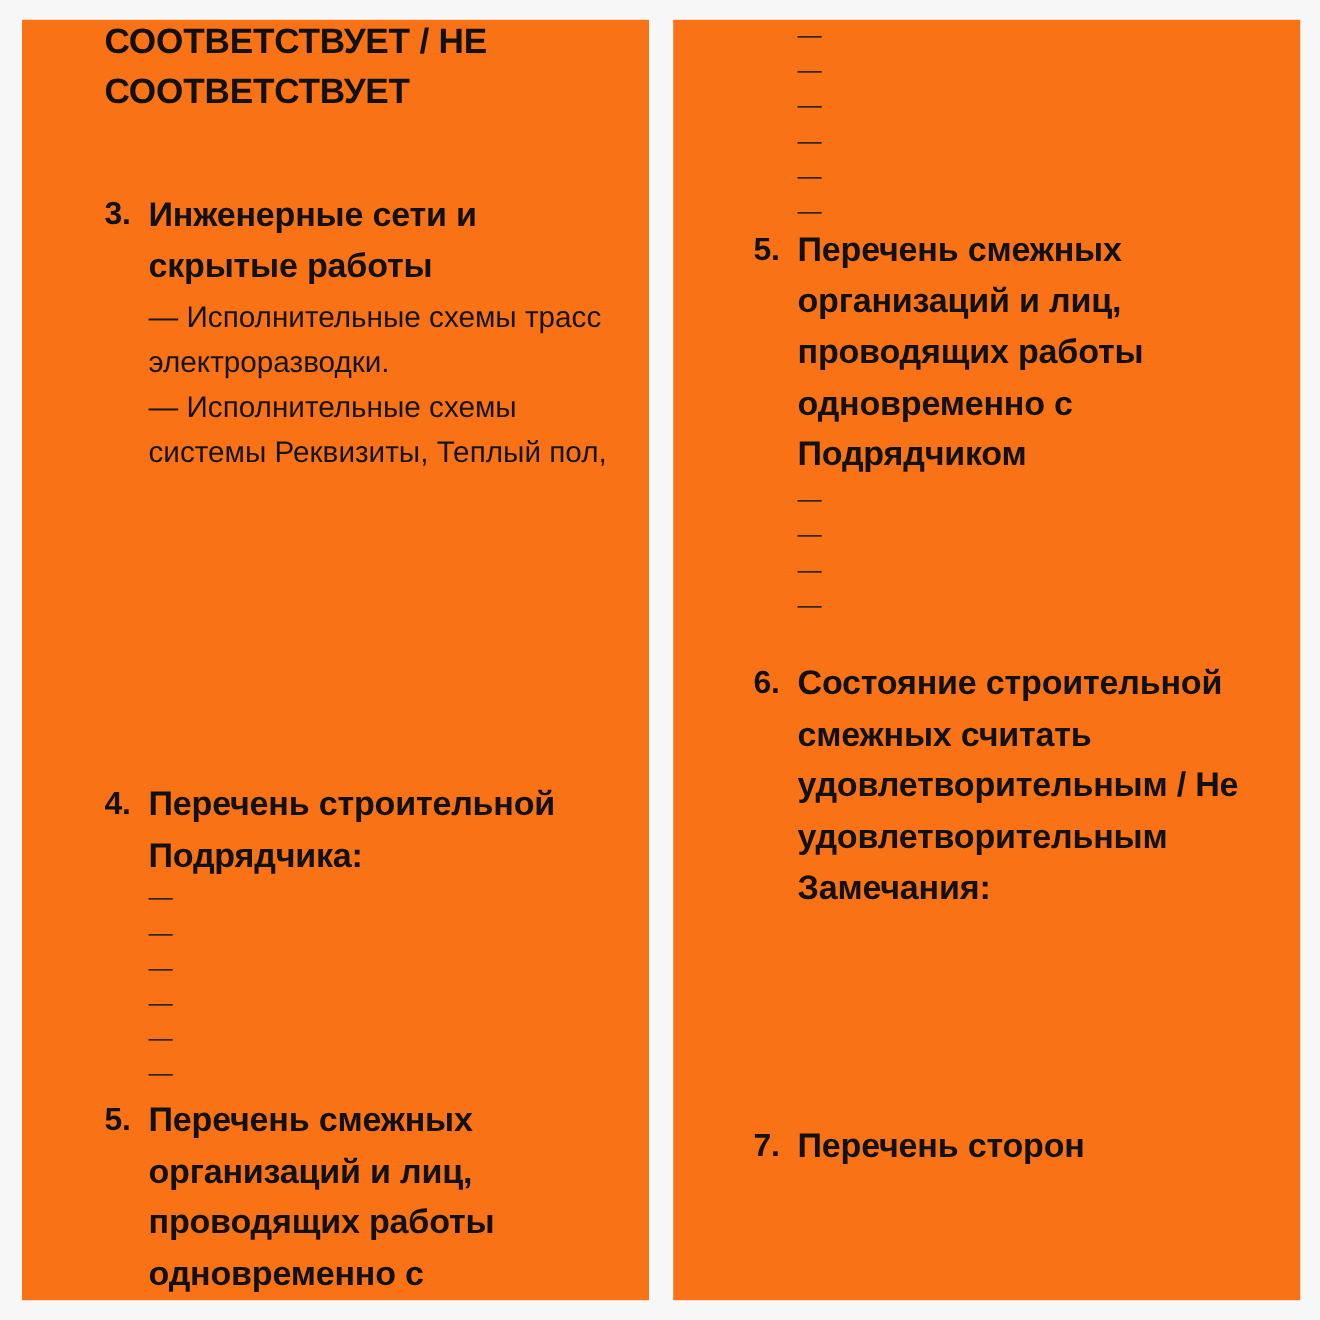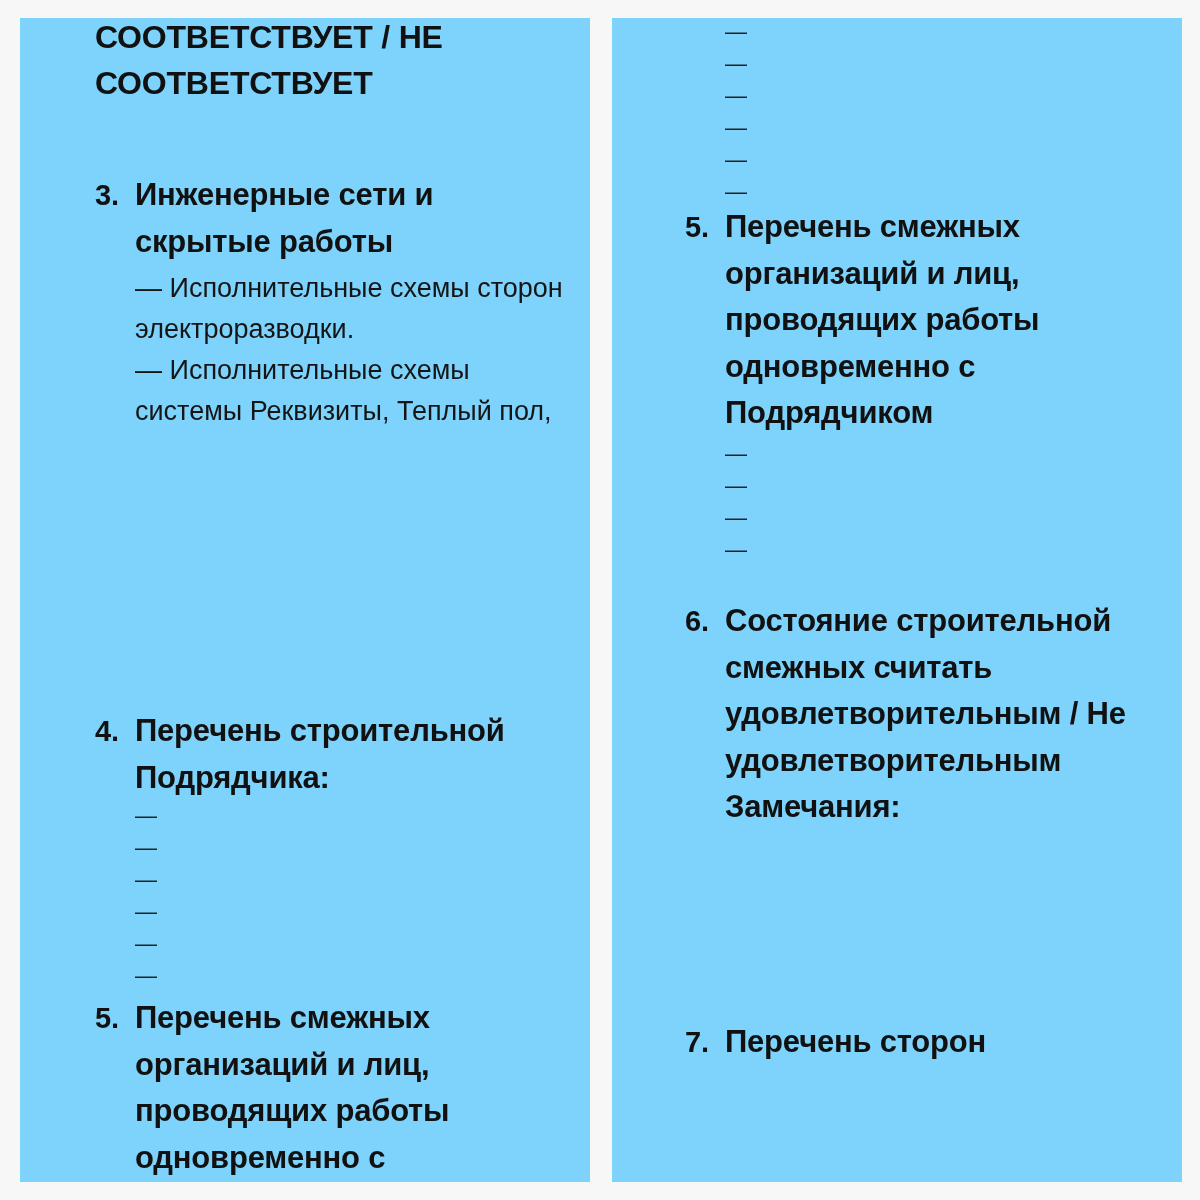--- a/index.html
+++ b/index.html
@@ -7,21 +7,21 @@
     width: 1200px; height: 1200px; overflow: hidden;
     background: #f7f7f7;
     font-family: "Liberation Sans", "DejaVu Sans", sans-serif;
     color: #111;
     position: relative;
   }
   .panel {
     position: absolute;
     top: 18px;
     height: 1164px;
-    background: #7dd3fc;
+    background: #f97316;
     overflow: hidden;
   }
   #left { left: 20px; width: 570px; }
   #right { left: 612px; width: 570px; }
 
   .heading {
     position: absolute;
     font-weight: bold;
     font-size: 31px;
     line-height: 46.5px;
@@ -56,21 +56,21 @@
 <div class="panel" id="left">
 
   <div class="heading" style="left:75px; top:-4px; width:480px; font-size:32px; line-height:46px; white-space:pre-line;">СООТВЕТСТВУЕТ / НЕ
 СООТВЕТСТВУЕТ</div>
 
   <div class="heading" style="left:115px; top:154px; width:430px;">
     <span class="num">3.</span>
     <span class="txt">Инженерные сети и скрытые работы</span>
   </div>
   <div class="body-text" style="left:115px; top:250px; width:440px;">
-    <div>— Исполнительные схемы сторон электроразводки.</div>
+    <div>— Исполнительные схемы трасс электроразводки.</div>
     <div>— Исполнительные схемы системы Реквизиты, Теплый пол,</div>
   </div>
 
   <div class="heading" style="left:115px; top:690px; width:440px;">
     <span class="num">4.</span>
     <span class="txt">Перечень строительной Подрядчика:</span>
   </div>
   <div class="dashes" style="left:115px; top:782px;">
     <span class="dash">—</span>
     <span class="dash">—</span>

